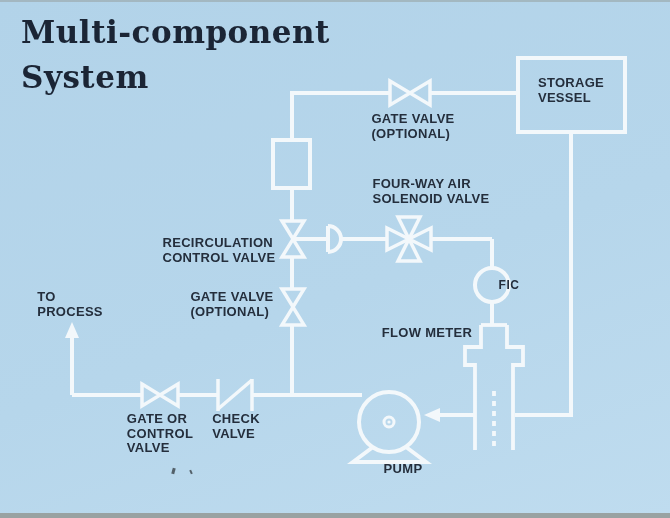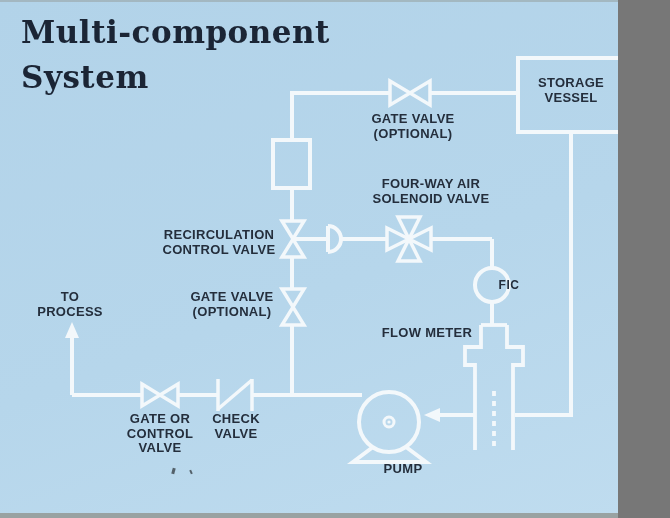--- a/index.html
+++ b/index.html
@@ -1,26 +1,26 @@
 <!DOCTYPE html>
 <html><head>
 <meta charset="utf-8">
 <style>
   html,body{margin:0;padding:0;background:#777;}
   #page{
-    position:relative;width:618px;height:518px;overflow:hidden;
+    position:relative;width:670px;height:518px;overflow:hidden;
     background:linear-gradient(160deg,#b2d3e9 0%,#b6d6eb 55%,#bfdcef 100%);
     font-family:"Liberation Sans",sans-serif;
   }
   #page::before{content:"";position:absolute;left:0;top:0;right:0;height:2px;background:#9fb0b6;opacity:.8;}
   #page::after{content:"";position:absolute;left:0;bottom:0;right:0;height:5px;background:#99a2a2;}
   #linework{position:absolute;left:0;top:0;}
   .lbl{
     position:absolute;color:#242e3c;font-size:13px;font-weight:bold;
-    line-height:14.5px;text-align:center;letter-spacing:.3px;
+    line-height:14.5px;text-align:left;letter-spacing:.3px;
     white-space:pre-line;transform:translateX(-50%);
   }
   .title{
     position:absolute;left:21px;top:10px;color:#1b2535;
     font-family:"DejaVu Serif","Liberation Serif",serif;
     font-weight:bold;font-size:31px;line-height:45px;letter-spacing:.5px;
     white-space:pre-line;text-align:left;transform:none;
   }
   .fic-lbl{
     position:absolute;left:492px;top:285px;transform:translate(-50%,-50%);
@@ -124,21 +124,21 @@
 
   <div class="title">Multi-component
 System</div>
 
   <div class="lbl" style="left:413px;top:112px;">GATE VALVE
 (OPTIONAL)</div>
   <div class="lbl" style="left:571px;top:76px;">STORAGE
 VESSEL</div>
   <div class="lbl" style="left:415px;top:177px;margin-left:16px;">FOUR-WAY AIR
 SOLENOID VALVE</div>
-  <div class="lbl" style="left:219px;top:228px;">RECIRCULATION
+  <div class="lbl" style="left:219px;top:236px;">RECIRCULATION
 CONTROL VALVE</div>
   <div class="lbl" style="left:232px;top:290px;">GATE VALVE
 (OPTIONAL)</div>
   <div class="lbl" style="left:70px;top:290px;">TO
 PROCESS</div>
   <div class="fic-lbl">FIC</div>
   <div class="lbl" style="left:427px;top:326px;">FLOW METER</div>
   <div class="lbl" style="left:160px;top:412px;">GATE OR
 CONTROL
 VALVE</div>

